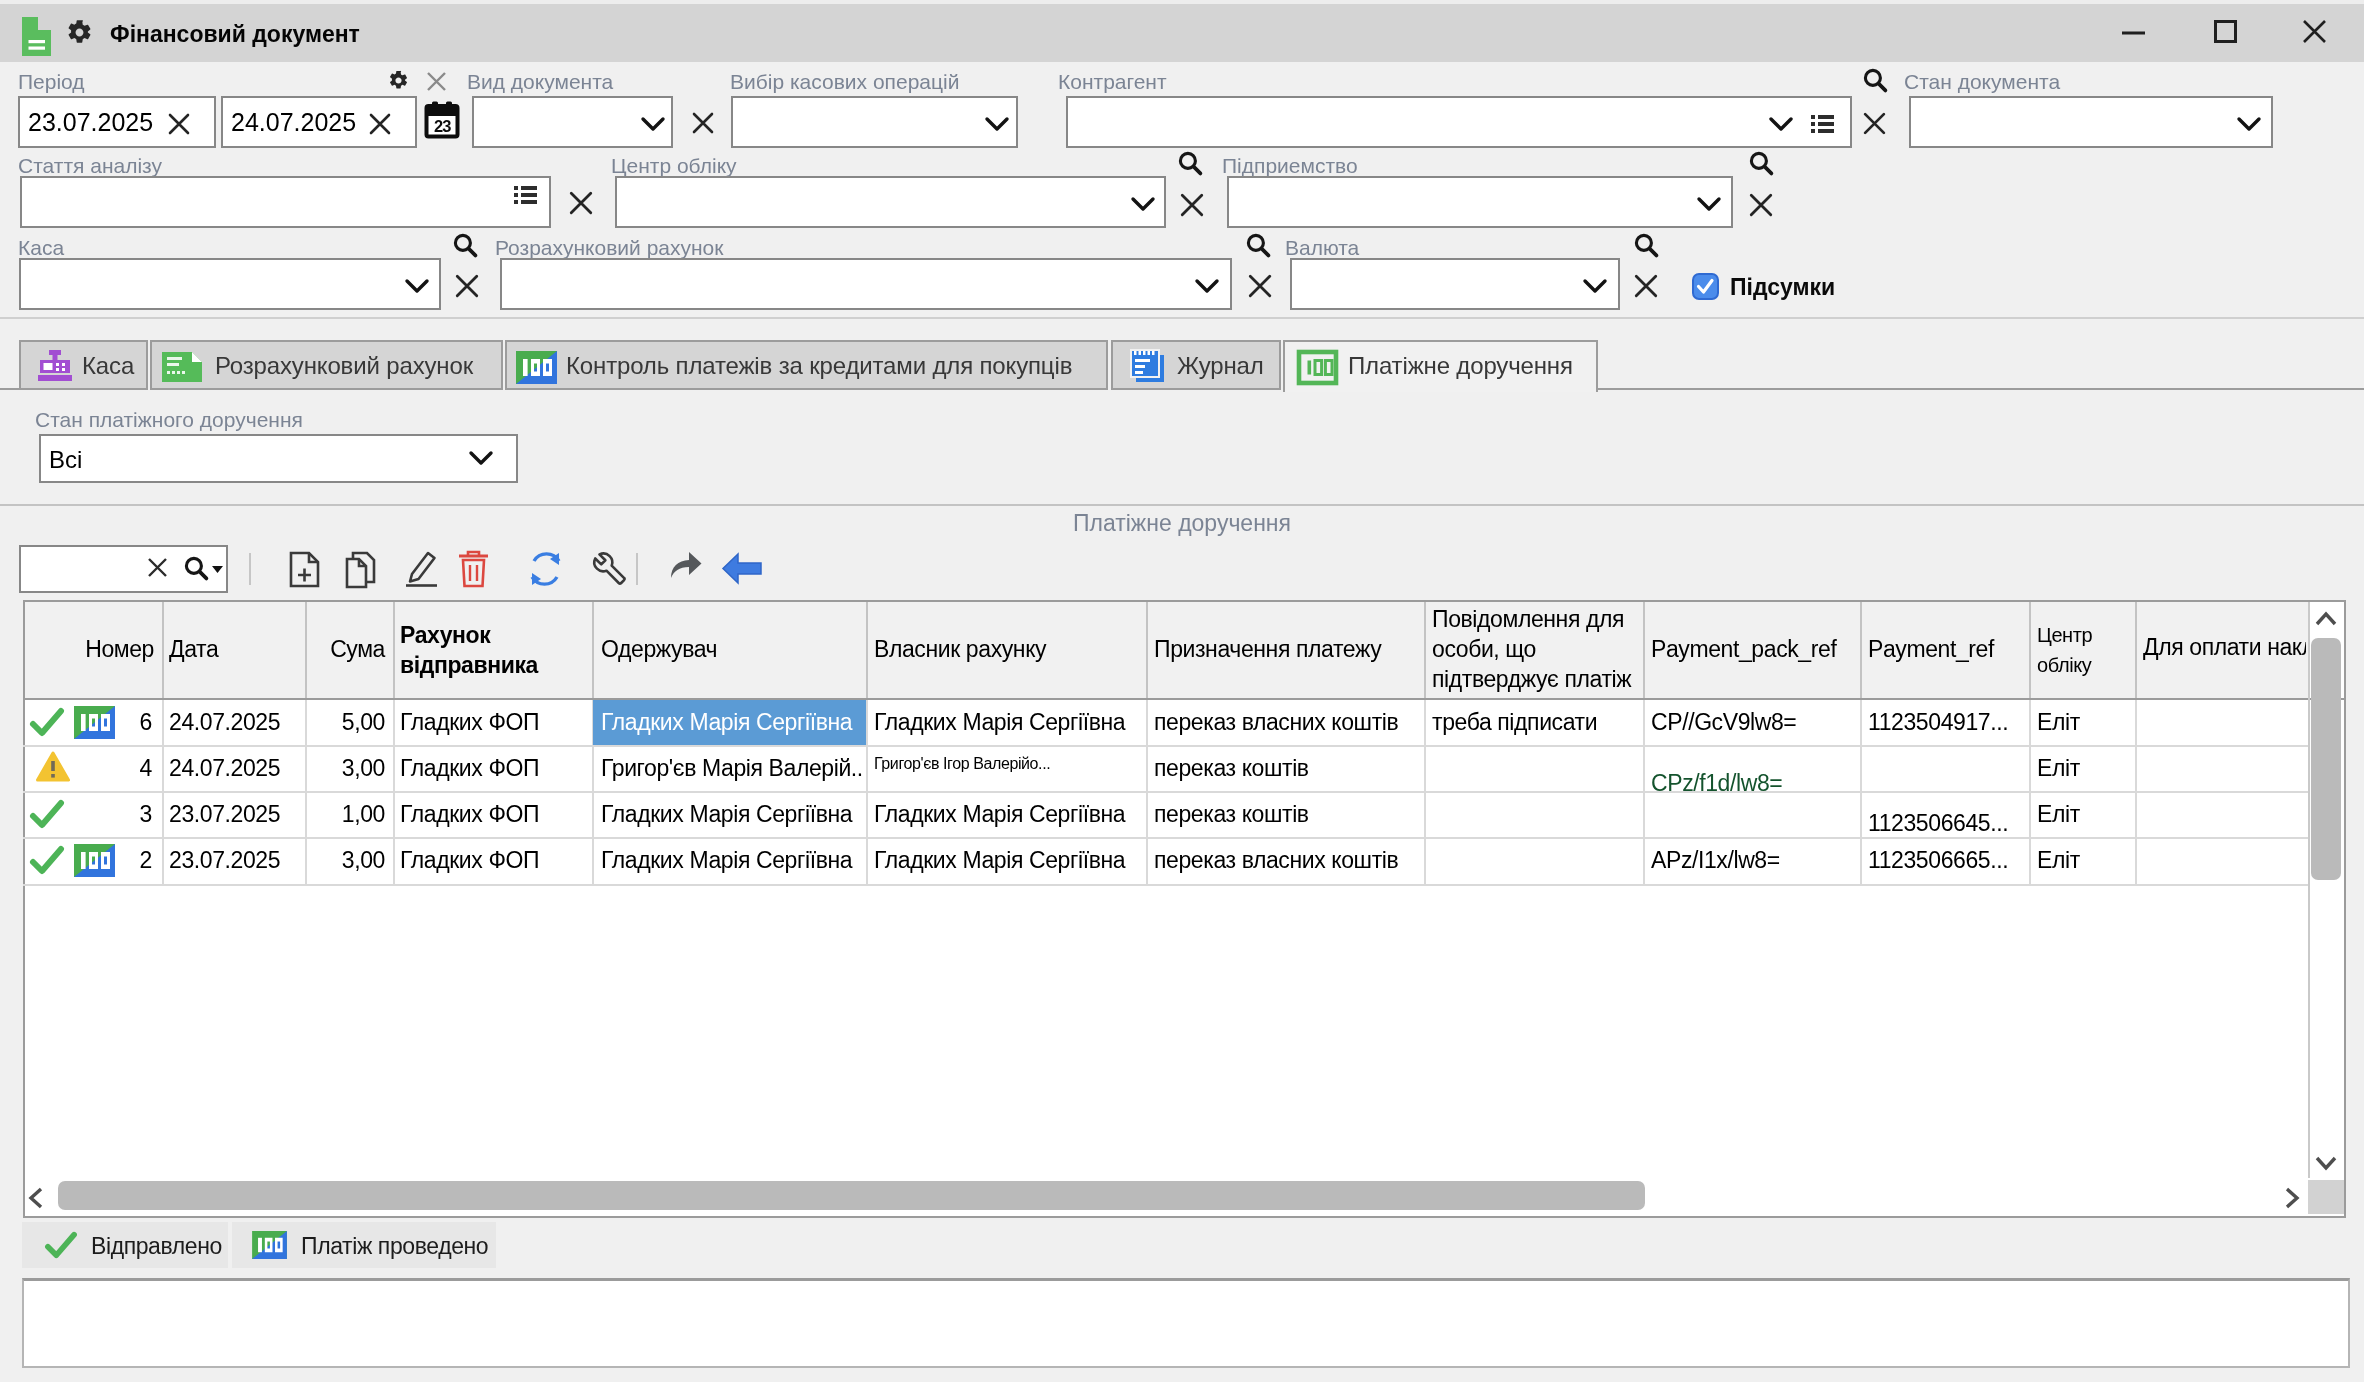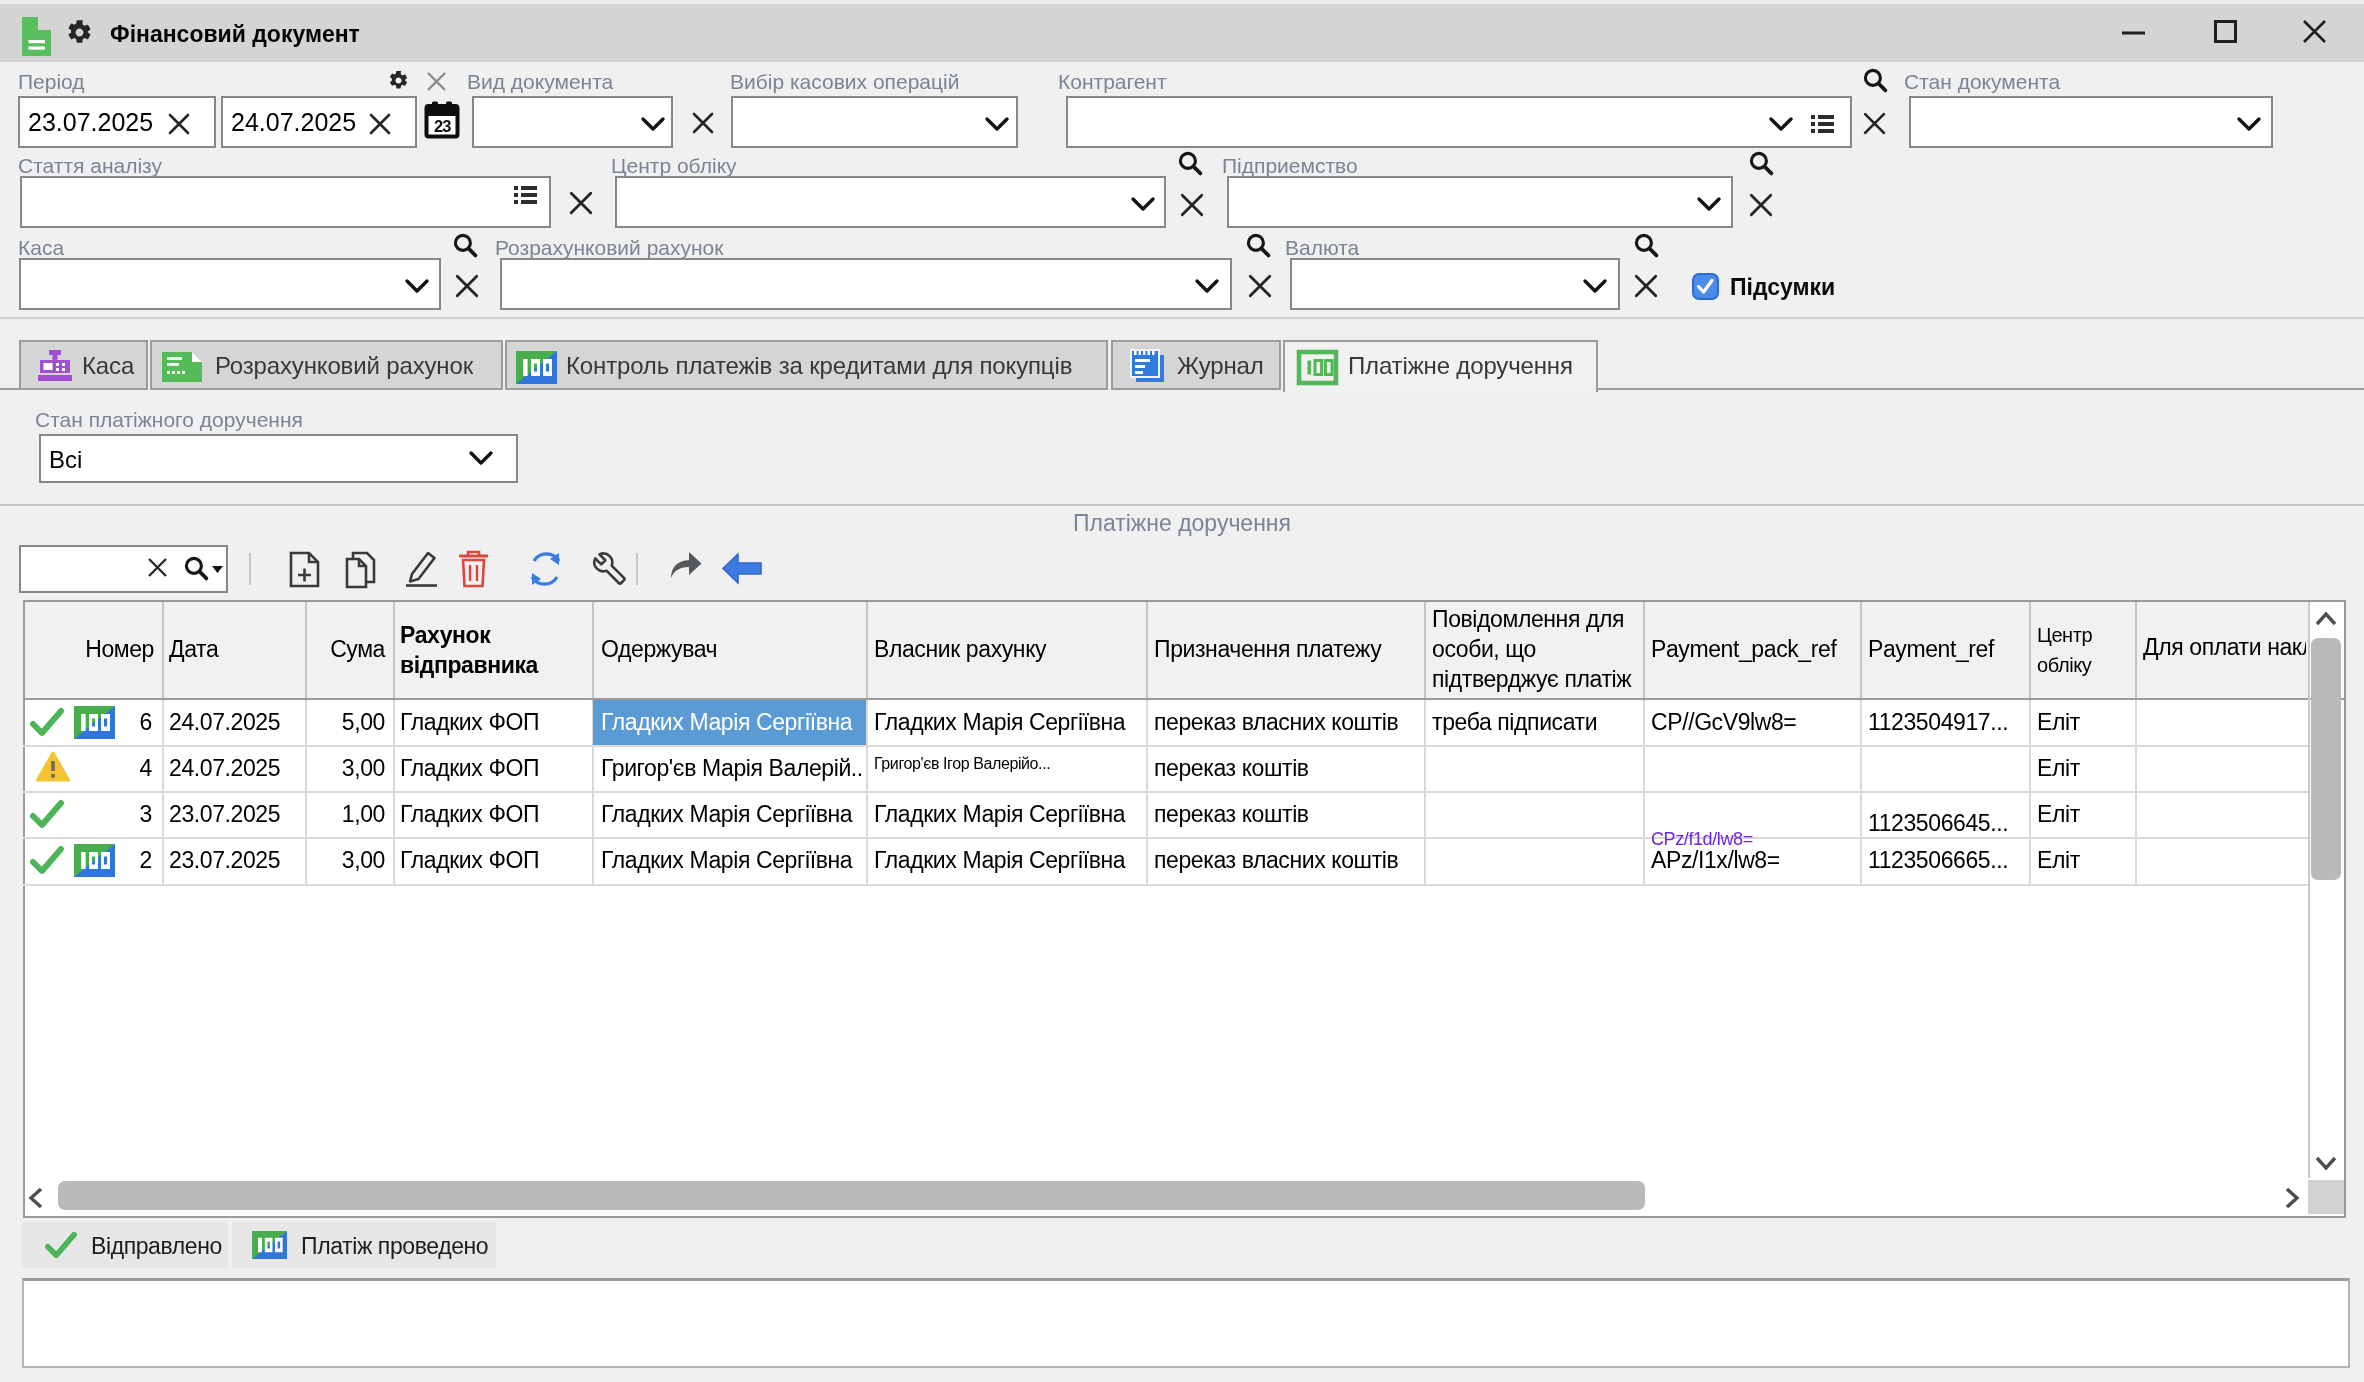--- a/index.html
+++ b/index.html
@@ -393,21 +393,21 @@
 <svg class="abs" style="left:29px;top:797px" width="36" height="32" viewBox="0 0 36 32">
     <use href="#check"></use>
   </svg>
 <div style="position:absolute;left:30px;top:801px;font-size:23px;letter-spacing:-0.4px;color:#000;white-space:nowrap;width:122px;text-align:right;">3</div>
 <div style="position:absolute;left:169px;top:801px;font-size:23px;letter-spacing:-0.4px;color:#000;white-space:nowrap;">23.07.2025</div>
 <div style="position:absolute;left:311px;top:801px;font-size:23px;letter-spacing:-0.4px;color:#000;white-space:nowrap;width:74px;text-align:right;">1,00</div>
 <div style="position:absolute;left:400px;top:801px;font-size:23px;letter-spacing:-0.4px;color:#000;white-space:nowrap;">Гладких ФОП</div>
 <div style="position:absolute;left:601px;top:801px;font-size:23px;letter-spacing:-0.4px;color:#000;white-space:nowrap;width:262px;overflow:hidden;">Гладких Марія Сергіївна</div>
 <div style="position:absolute;left:874px;top:801px;font-size:23px;letter-spacing:-0.4px;color:#000;white-space:nowrap;width:268px;overflow:hidden;">Гладких Марія Сергіївна</div>
 <div style="position:absolute;left:1154px;top:801px;font-size:23px;letter-spacing:-0.4px;color:#000;white-space:nowrap;">переказ коштів</div>
-<div style="position:absolute;left:1651px;top:829px;font-size:18px;letter-spacing:-0.4px;color:#6d28d9;white-space:nowrap;">CPz/f1d/lw8=</div>
+<div style="position:absolute;left:1651px;top:770px;font-size:23px;letter-spacing:-0.4px;color:#14532d;white-space:nowrap;">CPz/f1d/lw8=</div>
 <div style="position:absolute;left:1868px;top:810px;font-size:23px;letter-spacing:-0.4px;color:#000;white-space:nowrap;">1123506645...</div>
 <div style="position:absolute;left:2037px;top:801px;font-size:23px;letter-spacing:-0.4px;color:#000;white-space:nowrap;">Еліт</div>
 <svg class="abs" style="left:29px;top:843px" width="36" height="32" viewBox="0 0 36 32">
     <use href="#check"></use>
   </svg>
 <svg class="abs" style="left:74px;top:844px" width="41" height="33" viewBox="0 0 41 33">
     <use href="#b100"></use>
   </svg>
 <div style="position:absolute;left:30px;top:847px;font-size:23px;letter-spacing:-0.4px;color:#000;white-space:nowrap;width:122px;text-align:right;">2</div>
 <div style="position:absolute;left:169px;top:847px;font-size:23px;letter-spacing:-0.4px;color:#000;white-space:nowrap;">23.07.2025</div>

